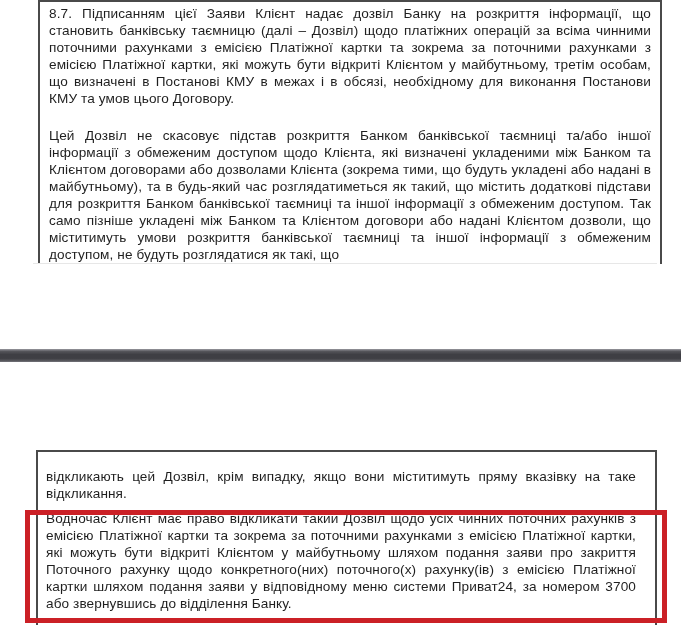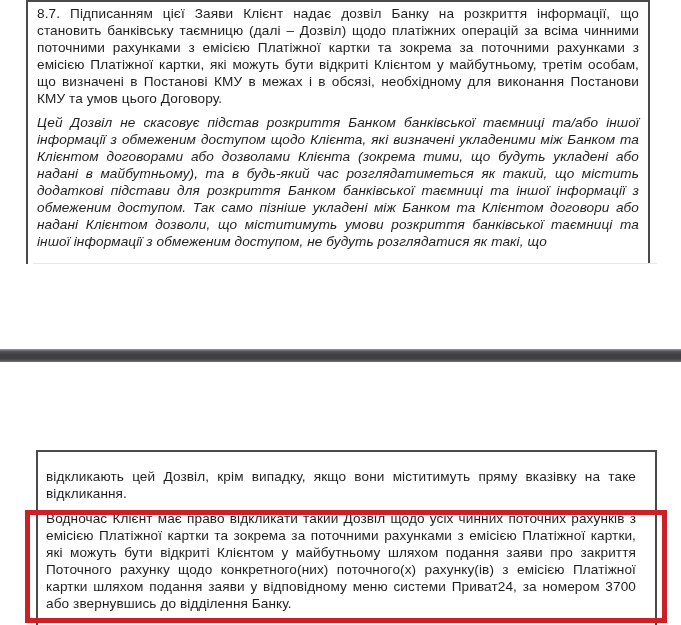--- a/index.html
+++ b/index.html
@@ -24,25 +24,25 @@
   }
   .doc-text p{margin:0;}
   .page-block{
     position:absolute;
     box-sizing:border-box;
     border:2px solid var(--frame-border);
     border-bottom:none;
     background:#ffffff;
   }
   .page1{
-    left:26px;top:0;
+    left:38px;top:0;
     width:624px;height:264px;
     padding:3px 9px 0 9px;
   }
-  .page1 .para-2{margin-top:7px;font-style:italic;}
+  .page1 .para-2{margin-top:20px;}
   .page1-edge-artifact{
     position:absolute;
     left:33px;top:263px;width:624px;height:1px;
     background:#e7e7e7;
   }
   .separator{
     position:absolute;
     left:0;top:349px;
     width:681px;height:13px;
     background:linear-gradient(to bottom,

